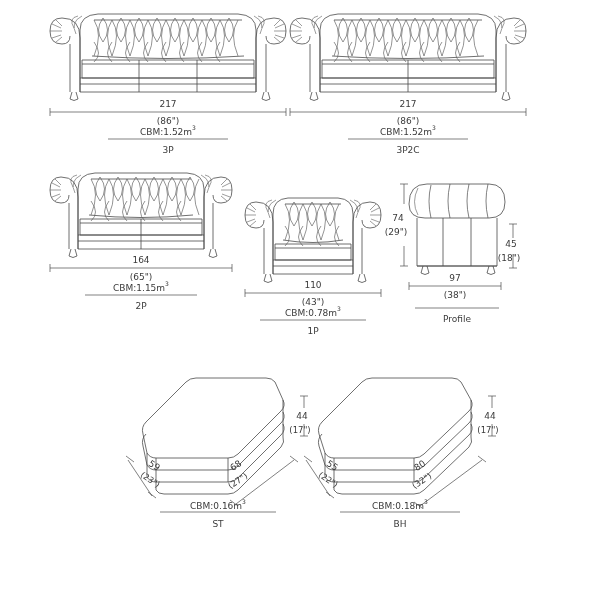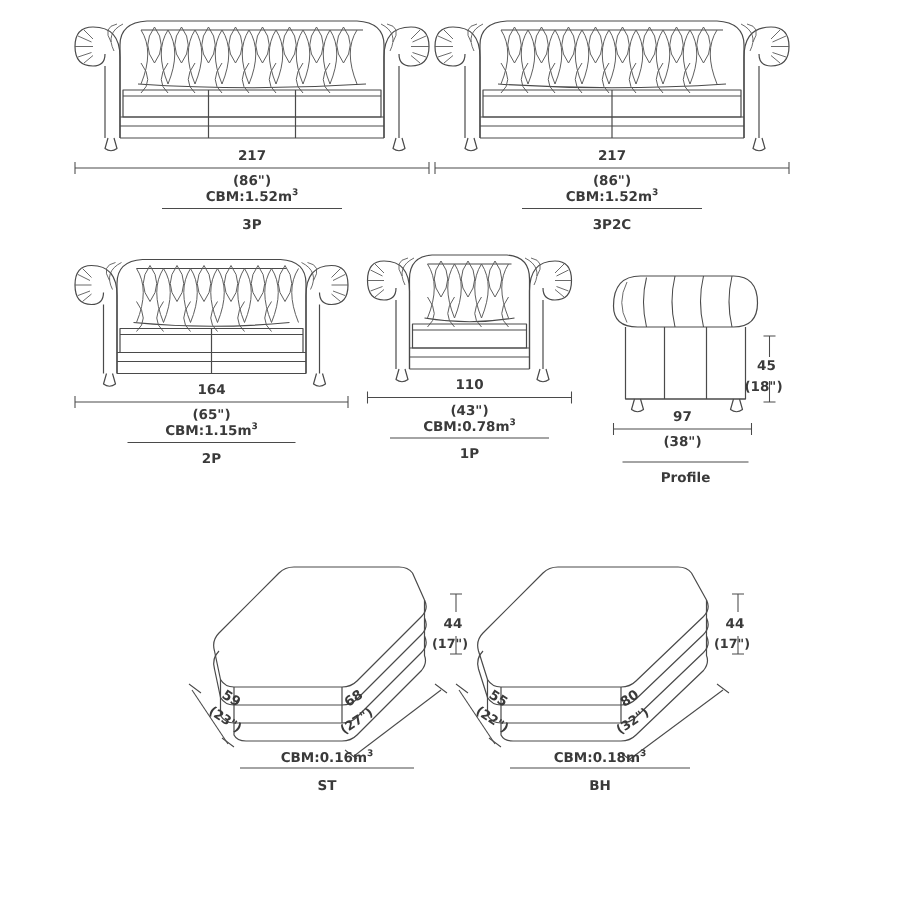--- a/index.html
+++ b/index.html
@@ -1,18 +1,18 @@
 <!DOCTYPE html>
 <html><head>
 <meta charset="utf-8">
 <style>
   html,body{margin:0;padding:0;background:#ffffff;}
   body{width:600px;height:600px;position:relative;overflow:hidden;
        font-family:"DejaVu Sans","Liberation Sans",sans-serif;color:#3a3a3a;}
-  .sheet{position:absolute;inset:0;font-weight:bold;}
+  .sheet{position:absolute;inset:0;}
   .item{position:absolute;}
   svg{display:block;overflow:visible;}
   .dimtxt{font-size:9px;fill:#3a3a3a;font-family:"DejaVu Sans",sans-serif;}
   .dimtxt.sm{font-size:8.5px;}
   .lbl{font-size:9px;fill:#3a3a3a;font-family:"DejaVu Sans",sans-serif;}
   text{dominant-baseline:middle;}
 </style>
 </head>
 <body>
 
@@ -200,21 +200,21 @@
     <path d="M2 101 L2 109 M184 101 L184 109" stroke-width="0.7"></path>
     <path d="M37 132 L149 132" stroke-width="0.7"></path>
   </g>
   <text class="dimtxt" x="93" y="97" text-anchor="middle">164</text>
   <text class="dimtxt" x="93" y="114" text-anchor="middle">(65")</text>
   <text class="dimtxt" x="93" y="125" text-anchor="middle"><tspan>CBM:1.15m</tspan><tspan dy="-4" font-size="6">3</tspan></text>
   <text class="lbl" x="93" y="143" text-anchor="middle">2P</text>
 </svg>
 </div>
 
-<div class="item" style="left:243px;top:160px;">
+<div class="item" style="left:243px;top:188px;">
 <svg width="140" height="150" viewBox="0 0 140 150">
   <g fill="none" stroke="#4a4a4a" stroke-width="0.8" stroke-linejoin="round">
     <path d="M30 86 L30 26 Q30 11 45 10 L95 10 Q110 11 110 26 L110 86"></path>
     <path d="M42 16 L98 16"></path>
     <path d="M40 52 Q70 57 100 52"></path>
     <g stroke-width="0.65" stroke="#5a5a5a">
       <path d="M42 16 Q51 30 42 52 M60 16 Q51 30 60 52"></path>
       <path d="M60 16 Q69 30 60 52 M78 16 Q69 30 78 52"></path>
       <path d="M78 16 Q87 30 78 52 M96 16 Q87 30 96 52"></path>
       <path d="M51 14 Q42 26 51 38 Q60 26 51 14"></path>
@@ -248,20 +248,30 @@
     <path d="M2 101 L2 109 M138 101 L138 109" stroke-width="0.7"></path>
     <path d="M17 132 L123 132" stroke-width="0.7"></path>
   </g>
   <text class="dimtxt" x="70" y="97" text-anchor="middle">110</text>
   <text class="dimtxt" x="70" y="114" text-anchor="middle">(43")</text>
   <text class="dimtxt" x="70" y="125" text-anchor="middle"><tspan>CBM:0.78m</tspan><tspan dy="-4" font-size="6">3</tspan></text>
   <text class="lbl" x="70" y="143" text-anchor="middle">1P</text>
 </svg>
 </div>
 
+<div class="item" style="left:378px;top:174px;">
+<svg width="40" height="110" viewBox="0 0 40 110">
+  <g fill="none" stroke="#4a4a4a" stroke-width="0.7">
+    <path d="M26 10 L26 30 M26 72 L26 92"></path>
+    <path d="M22 10 L30 10 M22 92 L30 92"></path>
+  </g>
+  <text class="dimtxt" x="20" y="44" text-anchor="middle">74</text>
+  <text class="dimtxt" x="18" y="58" text-anchor="middle">(29")</text>
+</svg>
+</div>
 
 <div class="item" style="left:405px;top:174px;">
 <svg width="130" height="150" viewBox="0 0 130 150">
   <g fill="none" stroke="#4a4a4a" stroke-width="0.8" stroke-linejoin="round">
 
     <path d="M4 30 Q4 10 22 10 L84 10 Q100 10 100 28 Q100 44 84 44 L20 44 Q4 44 4 30 Z"></path>
 
     <g stroke-width="0.7">
       <path d="M26 11 Q22 27 26 44"></path>
       <path d="M45 10 Q41 27 45 44"></path>

